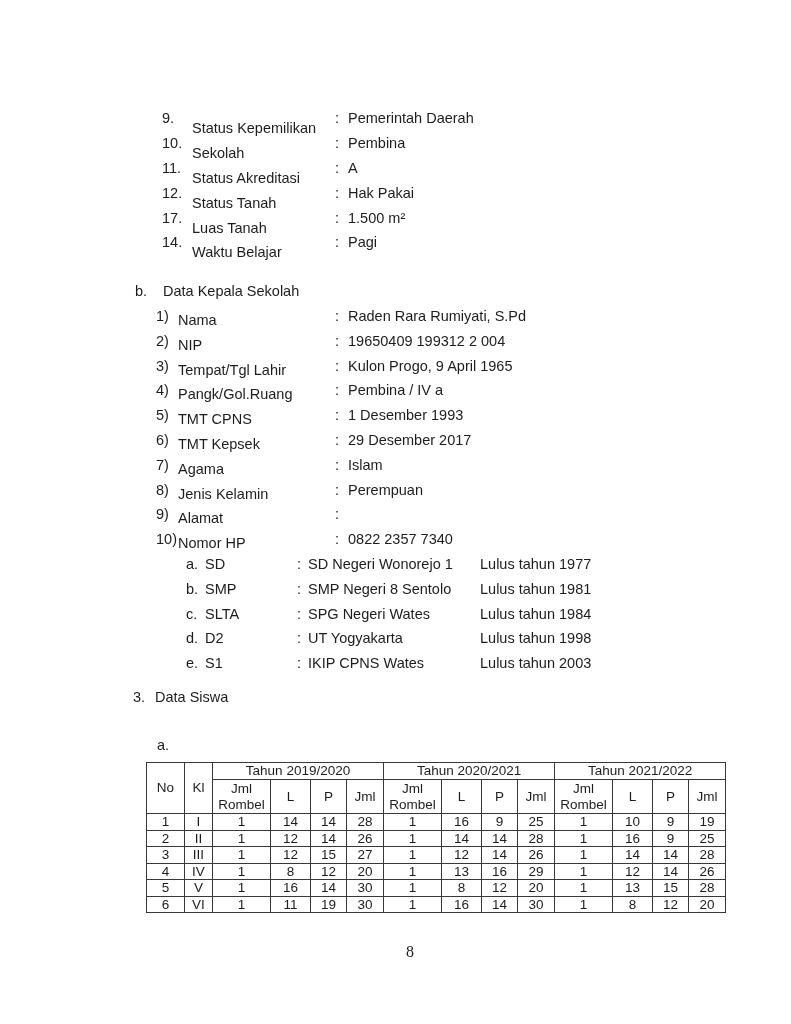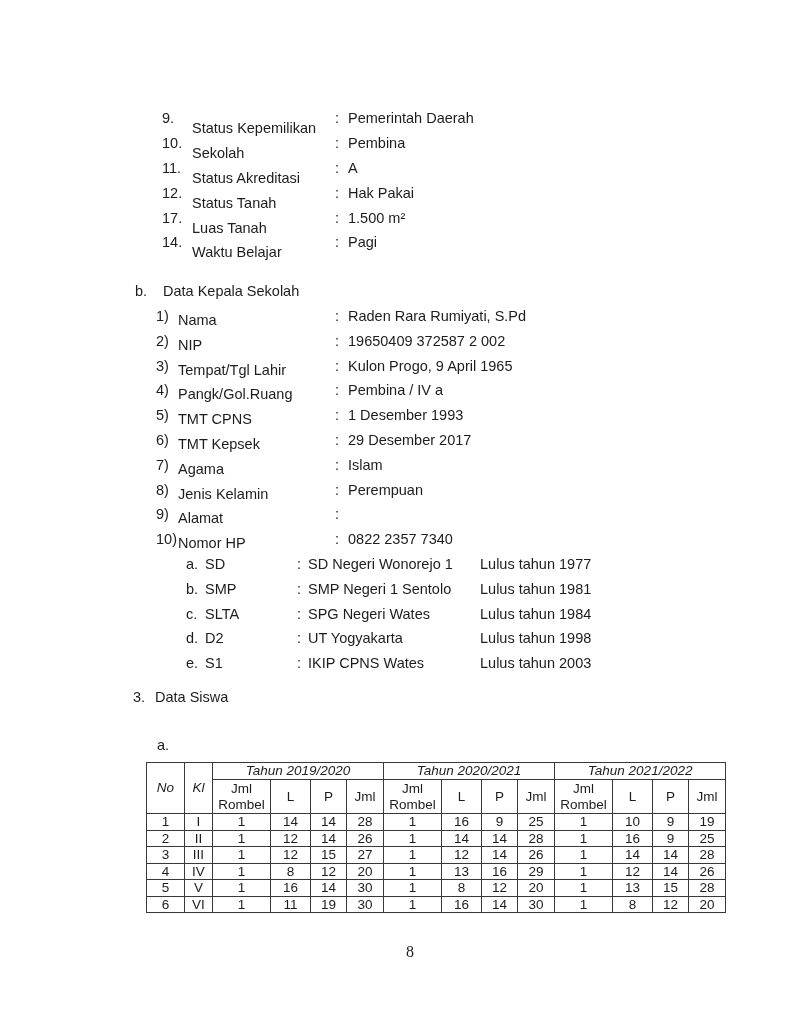--- a/index.html
+++ b/index.html
@@ -47,21 +47,21 @@
   
   .table-wrap { margin-top:5px; margin-left:146px; }
   table {
     border-collapse:collapse; table-layout:fixed;
     width:579px; font-size:13.5px; color:#1d1d1d;
   }
   th, td {
     border:1px solid #383838; text-align:center; vertical-align:middle;
     font-weight:normal; padding:0; line-height:1.15; overflow:hidden;
   }
-  thead tr.year-row th { height:16px;font-style:italic; }
+  thead tr.year-row th { height:16px; }
   thead tr.sub-row  th { height:33px; }
   tbody tr { height:16px; }
 
   .page-number {
     position:absolute; top:943px; left:0; width:100%;
     box-sizing:border-box; padding-left:29px;
     text-align:center;
     font-family:"Liberation Serif", serif;
     font-size:16px; color:#1d1d1d;
   }
@@ -120,21 +120,21 @@
         <div class="row ks-row">
           <span class="ks-num">1)</span>
           <span class="ks-label">Nama</span>
           <span class="ks-colon">:</span>
           <span class="ks-value">Raden Rara Rumiyati, S.Pd</span>
         </div>
         <div class="row ks-row">
           <span class="ks-num">2)</span>
           <span class="ks-label">NIP</span>
           <span class="ks-colon">:</span>
-          <span class="ks-value">19650409 372587 2 002</span>
+          <span class="ks-value">19650409 199312 2 004</span>
         </div>
         <div class="row ks-row">
           <span class="ks-num">3)</span>
           <span class="ks-label">Tempat/Tgl Lahir</span>
           <span class="ks-colon">:</span>
           <span class="ks-value">Kulon Progo, 9 April 1965</span>
         </div>
         <div class="row ks-row">
           <span class="ks-num">4)</span>
           <span class="ks-label">Pangk/Gol.Ruang</span>
@@ -183,21 +183,21 @@
           <span class="edu-num">a.</span>
           <span class="edu-label">SD</span>
           <span class="edu-colon">:</span>
           <span class="edu-value">SD Negeri  Wonorejo 1</span>
           <span class="edu-grad">Lulus tahun 1977</span>
         </div>
         <div class="row edu-row">
           <span class="edu-num">b.</span>
           <span class="edu-label">SMP</span>
           <span class="edu-colon">:</span>
-          <span class="edu-value">SMP Negeri 1 Sentolo</span>
+          <span class="edu-value">SMP Negeri 8 Sentolo</span>
           <span class="edu-grad">Lulus tahun 1981</span>
         </div>
         <div class="row edu-row">
           <span class="edu-num">c.</span>
           <span class="edu-label">SLTA</span>
           <span class="edu-colon">:</span>
           <span class="edu-value">SPG Negeri Wates</span>
           <span class="edu-grad">Lulus tahun 1984</span>
         </div>
         <div class="row edu-row">

